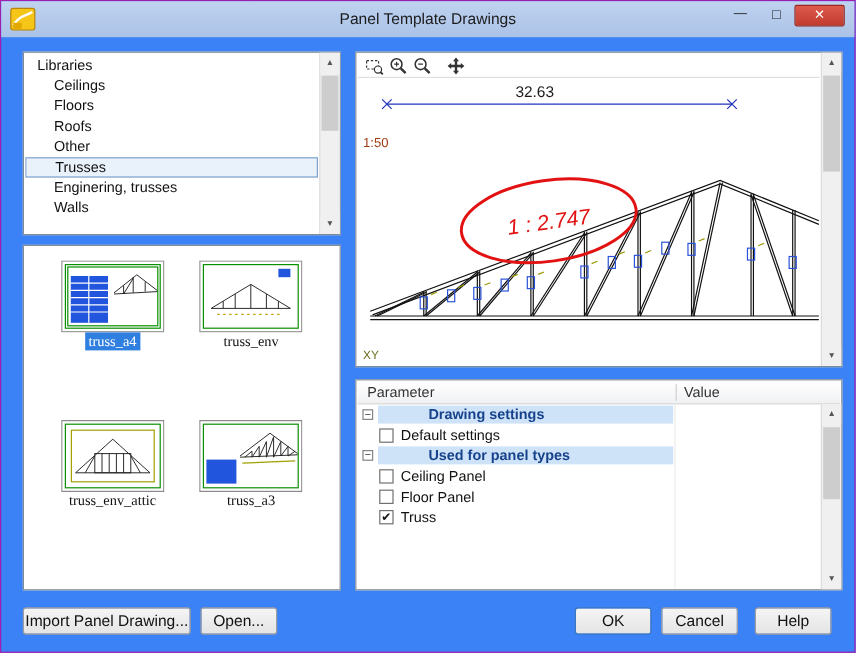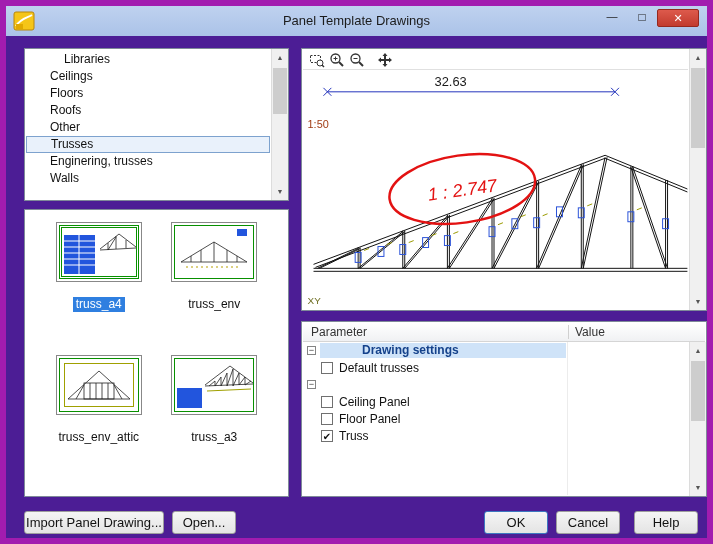--- a/index.html
+++ b/index.html
@@ -2,61 +2,61 @@
 <html><head>
 <meta charset="utf-8">
 <style>
   * { box-sizing: border-box; margin: 0; padding: 0; }
   html,body { width:713px; height:544px; }
   body {
     font-family: "Liberation Sans", "DejaVu Sans", sans-serif;
     font-size: 12px; color:#111;
     position: relative; overflow: hidden; background:#f0f0f0;
   }
-  .window { position:absolute; inset:0; border:6px solid #a21caf; background:#4c1d95; }
+  .window { position:absolute; inset:0; border:1px solid #a21caf; background:#3b82f6; }
 
   
   .titlebar { position:absolute; left:0; top:0; right:0; height:30px;
     background:linear-gradient(#bfd2ef,#abc3e8); }
   .app-icon { position:absolute; left:7px; top:4px; width:22px; height:22px; }
   .title { position:absolute; left:0; right:0; top:7px; text-align:center; font-size:13px; color:#1c1c1c; }
   .cap-btn { position:absolute; top:3px; height:18px; text-align:center; cursor:default; }
   .btn-min { right:82px; width:26px; font-size:11px; line-height:14px; color:#222; }
   .btn-max { right:52px; width:26px; font-size:12px; line-height:17px; color:#222; }
   .btn-close { right:8px; width:42px; background:linear-gradient(#dd5a4c,#c23b2e); border:1px solid #96281e;
     border-radius:2px; color:#fff; font-size:11px; font-weight:bold; line-height:16px; }
 
   
   .panel { position:absolute; background:#fff; border:1px solid #7f8a99; }
 
   
   #libraries-panel { left:18px; top:42px; width:265px; height:153px; }
   .tree { position:absolute; left:1px; top:2px; right:18px; bottom:1px; overflow:hidden; }
   .tree-row { height:17px; line-height:17px; white-space:nowrap; }
-  .tree-row.root { padding-left:10px;margin-left:28px; }
+  .tree-row.root { padding-left:10px; }
   .tree-row.child { padding-left:24px; }
   .tree-row.selected { background:#e9f1fb; border:1px solid #7da2ce; line-height:15px; }
 
   
   .vscroll { position:absolute; top:0; right:0; width:17px; bottom:0;
     background:#f0f0f0; border-left:1px solid #dcdcdc; }
   .vscroll.below-header { top:20px; }
   .scroll-btn { position:absolute; left:0; right:0; height:17px; text-align:center;
     color:#555; font-size:7px; line-height:17px; background:#f0f0f0; }
   .scroll-btn.up { top:0; }
   .scroll-btn.down { bottom:0; }
   .scroll-thumb { position:absolute; left:1px; right:1px; background:#cdcdcd; }
 
   
   #thumbs-panel { left:18px; top:203px; width:265px; height:288px; }
   .thumb-grid { position:absolute; inset:0; display:grid;
     grid-template-columns:1fr 1fr; grid-template-rows:1fr 1fr; padding:12px 16px 8px 16px; }
   .thumb-cell { display:flex; flex-direction:column; align-items:center; }
   .thumb-img { width:86px; height:60px; }
-  .thumb-label { margin-top:15px; padding:0 3px; line-height:15px; }
+  .thumb-label { margin-top:0; padding:0 3px; line-height:15px;font-family:Liberation Serif, serif; }
   .thumb-label.selected { background:#2f7fe0; color:#fff; }
 
   
   #preview-panel { left:295px; top:42px; width:406px; height:263px; }
   .preview-toolbar { position:absolute; left:1px; top:1px; right:18px; height:20px;
     background:#fff; border-bottom:1px solid #e0e0e0; display:flex; align-items:center; padding-left:4px; }
   .tool-btn { width:20px; height:18px; display:flex; align-items:center; justify-content:center; }
   .tool-btn.gap { margin-left:8px; }
   .preview-canvas { position:absolute; left:1px; top:21px; right:18px; bottom:1px; background:#fff; }
   .preview-canvas svg { width:100%; height:100%; display:block; }
@@ -333,25 +333,26 @@
     <div class="col-line"></div>
     <div class="params-body">
 
       <div class="prow">
         <span class="expander">−</span>
         <span class="group-hl"><span>Drawing settings</span></span>
       </div>
 
       <div class="prow check">
         <span class="checkbox"><span></span></span>
-        <span>Default trusses</span>
+        <span>Default settings</span>
       </div>
 
       <div class="prow">
         <span class="expander">−</span>
+        <span class="group-hl"><span>Used for panel types</span></span>
       </div>
 
       <div class="prow check">
         <span class="checkbox"><span></span></span>
         <span>Ceiling Panel</span>
       </div>
 
       <div class="prow check">
         <span class="checkbox"><span></span></span>
         <span>Floor Panel</span>

